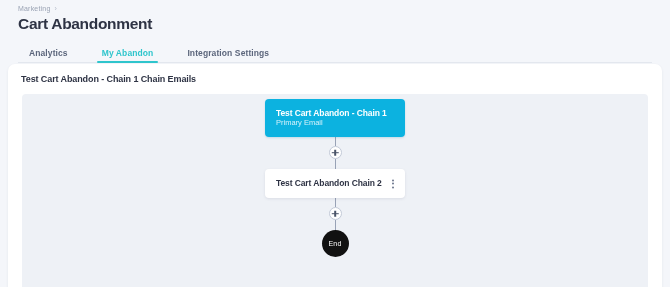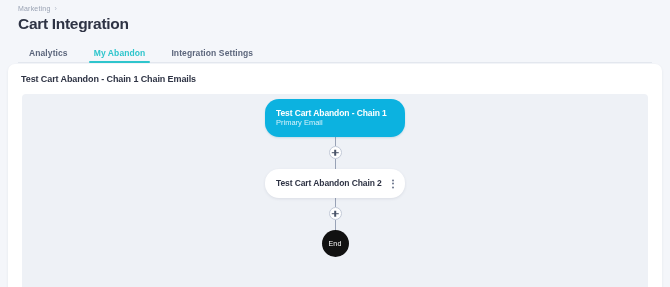--- a/index.html
+++ b/index.html
@@ -54,21 +54,21 @@
     position: absolute;
     left: 18px;
     right: 18px;
     bottom: 0;
     height: 1px;
     background: #e3e7ee;
   }
   .tabs {
     display: flex;
     align-items: flex-end;
-    gap: 4px;
+    gap: 12px;
     padding-left: 18px;
     height: 20px;
   }
   .tab {
     font-size: 8.5px;
     font-weight: bold;
     color: #5c667c;
     padding: 0 11px 5px 11px;
     position: relative;
     white-space: nowrap;
@@ -126,21 +126,21 @@
     top: 5px;
     width: 140px;
     display: flex;
     flex-direction: column;
     align-items: center;
   }
 
   
   .node {
     width: 140px;
-    border-radius: 14px;
+    border-radius: 4px;
     padding: 9px 11px 10px 11px;
     position: relative;
   }
   .node.primary {
     background: #0cb2e0;
     box-shadow: 0 1px 2px rgba(12,120,160,.18);
   }
   .node.plain {
     background: #ffffff;
     box-shadow: 0 1px 3px rgba(40,50,75,.10);
@@ -230,21 +230,21 @@
   }
 </style>
 </head>
 <body>
 
 <div class="page-header">
   <div class="breadcrumb">
     <span>Marketing</span>
     <span class="breadcrumb-sep">›</span>
   </div>
-  <div class="page-title">Cart Integration</div>
+  <div class="page-title">Cart Abandonment</div>
 </div>
 
 <div class="tabs-wrap">
   <div class="tabs-rule"></div>
   <div class="tabs">
     <div class="tab">Analytics</div>
     <div class="tab active">My Abandon</div>
     <div class="tab">Integration Settings</div>
   </div>
 </div>

